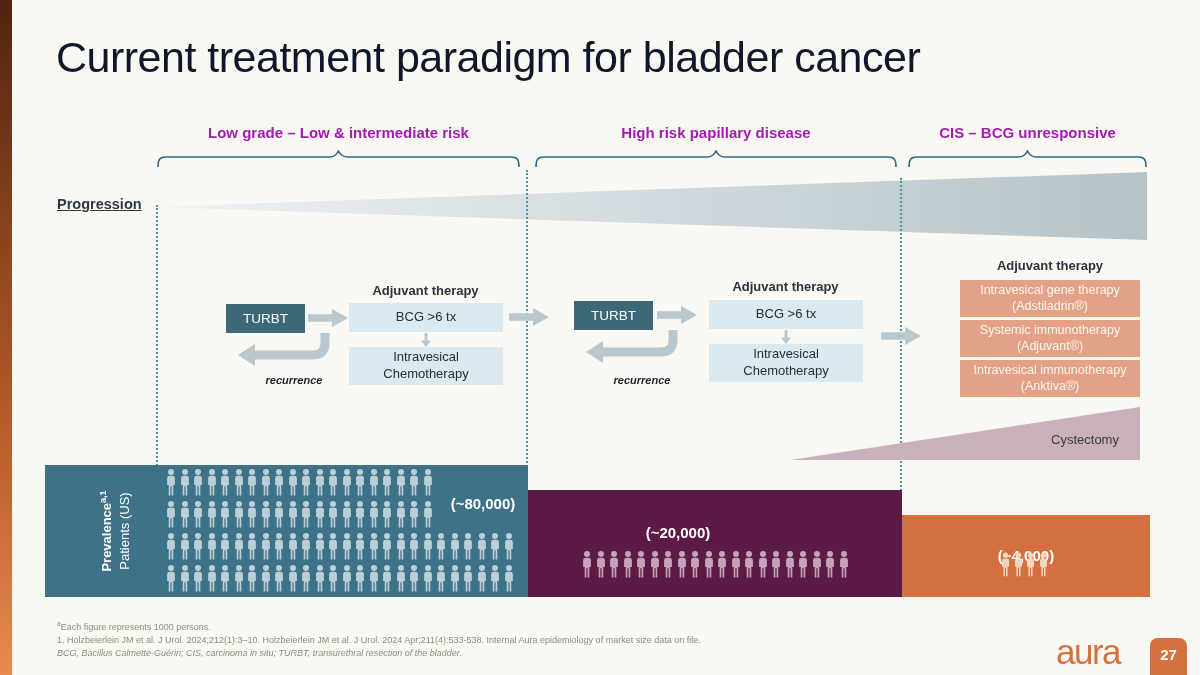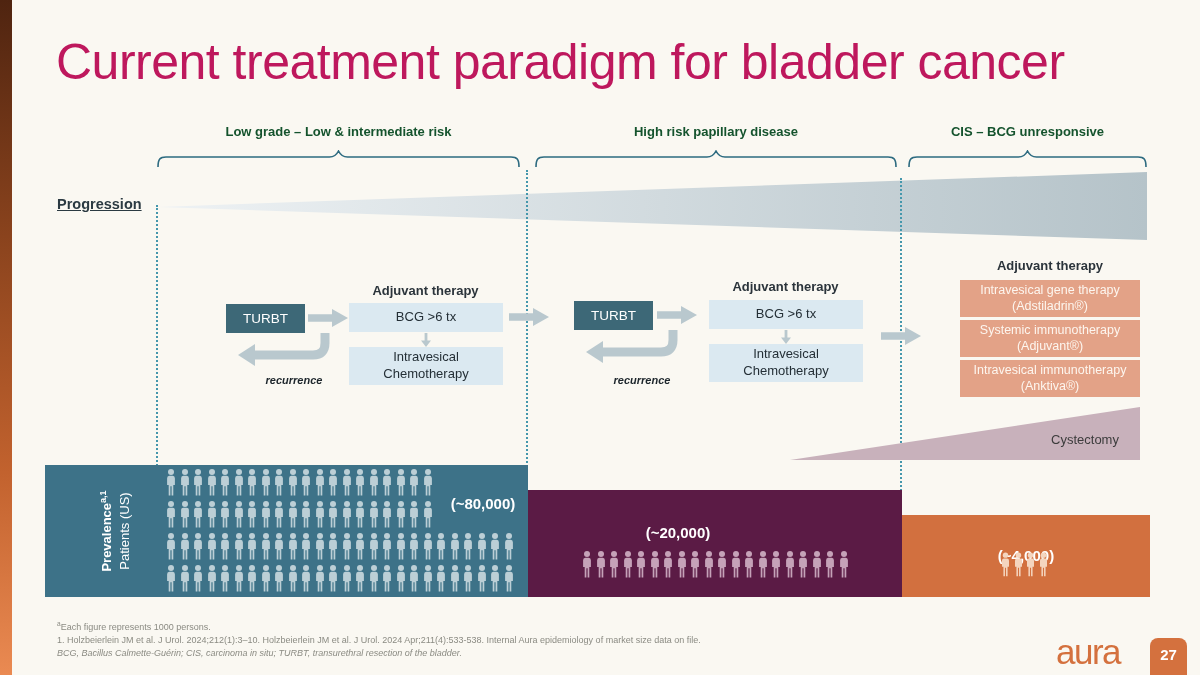--- a/index.html
+++ b/index.html
@@ -7,25 +7,25 @@
     position:relative; width:1200px; height:675px; overflow:hidden;
     background:#faf8f2; font-family:"Liberation Sans", sans-serif; color:#333f48;
   }
   .abs { position:absolute; }
 
   
   .edge-stripe { left:0; top:0; width:12px; height:675px;
     background:linear-gradient(180deg,#4f2410 0%,#8a431d 35%,#c2622e 70%,#ea8a52 100%); }
 
   
-  .slide-title { left:56px; top:33px; font-size:50px; font-weight:400;
-    color:#be185d; letter-spacing:-0.5px; }
-
-  
-  .section-header { top:124px; text-align:center; font-weight:700; font-size:13px; color:#14532d; }
+  .slide-title { left:56px; top:33px; font-size:43px; font-weight:400;
+    color:#0f172a; letter-spacing:-0.5px; }
+
+  
+  .section-header { top:124px; text-align:center; font-weight:700; font-size:15px; color:#a21caf; }
   .brace { top:150px; height:18px; }
   .brace path { stroke:#2d6b80; stroke-width:1.6; fill:none; }
 
   
   .progression-label { left:57px; top:196px; font-size:14.5px; font-weight:700; color:#2b3a42;text-decoration:underline; }
 
   
   .dotted-line { width:0; border-left:2px dotted #4597ac; }
 
   

